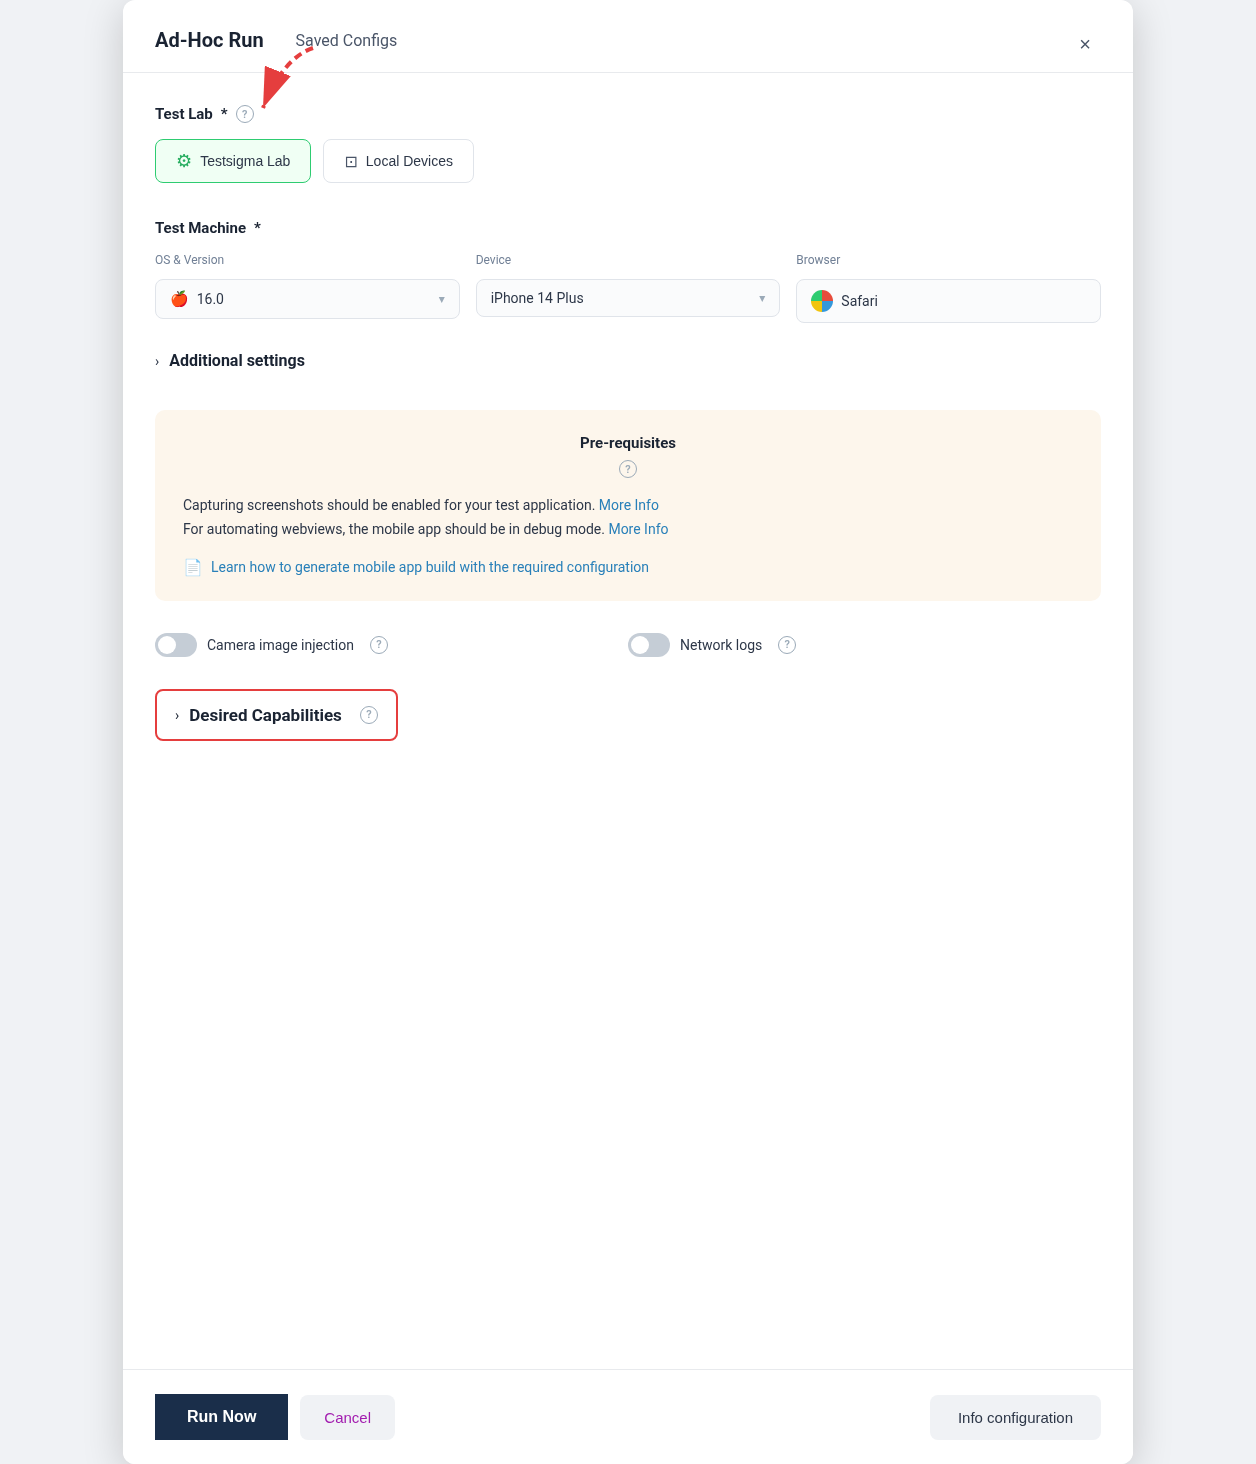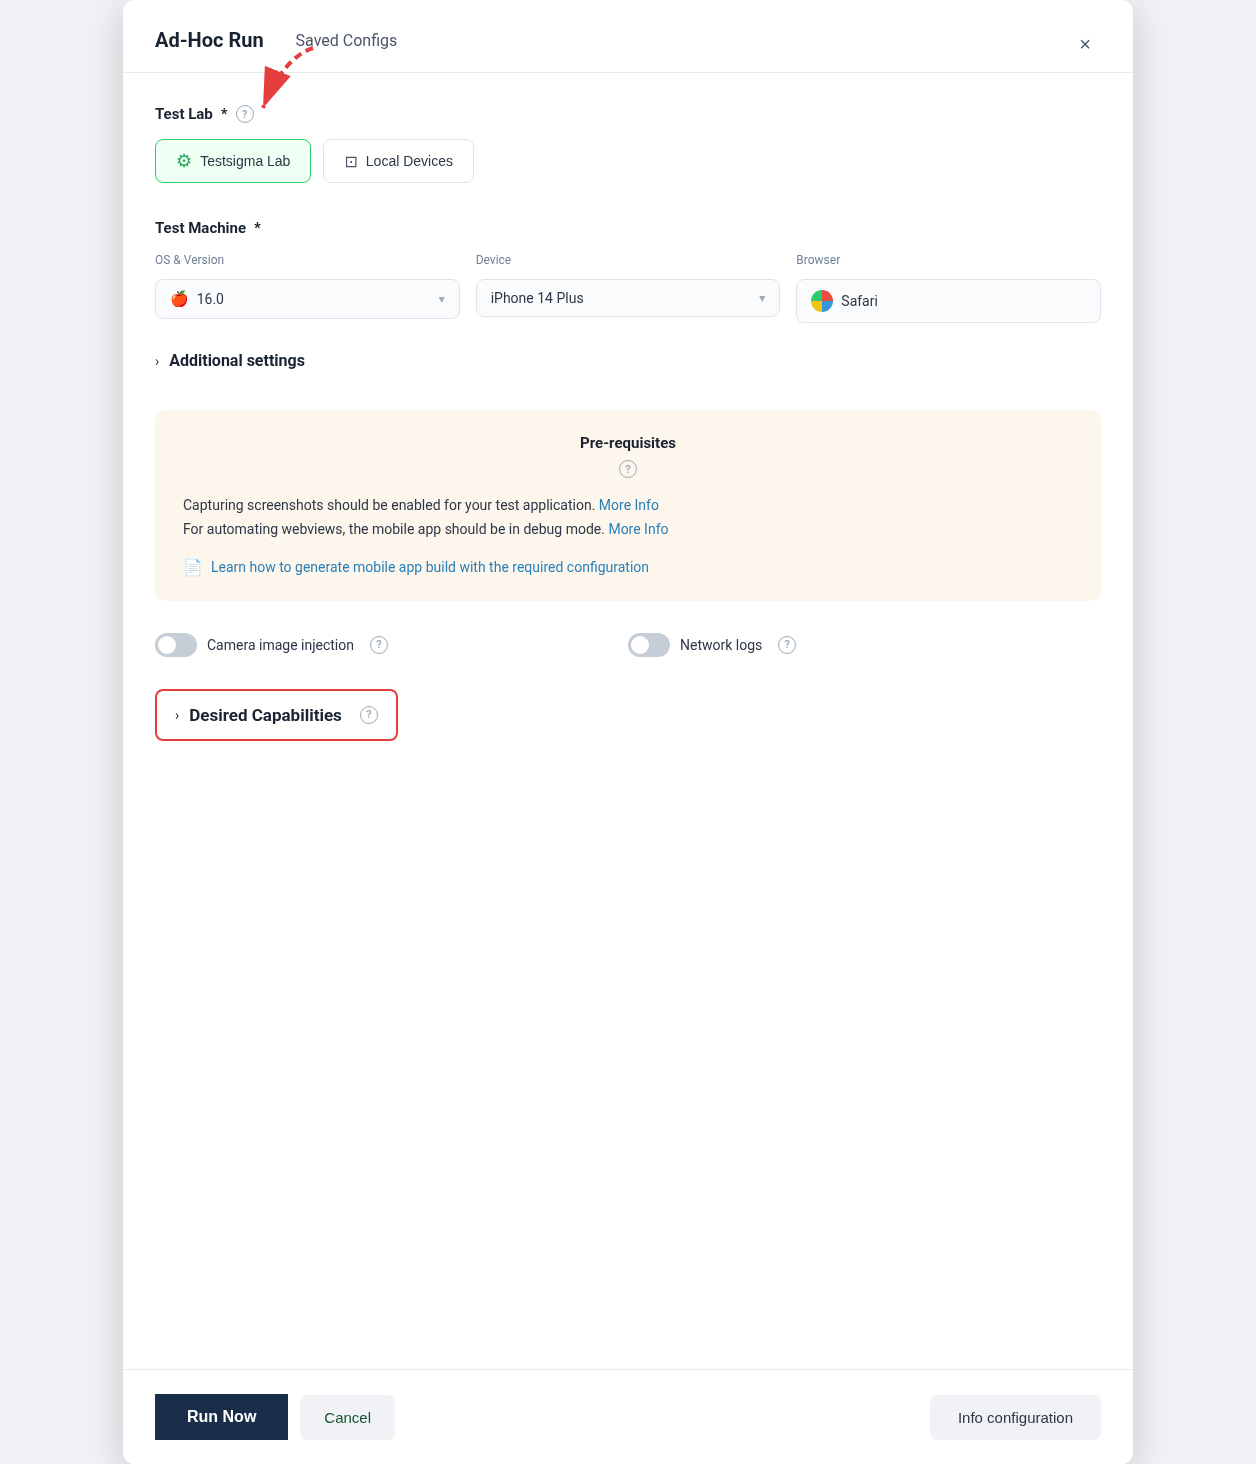--- a/index.html
+++ b/index.html
@@ -272,21 +272,21 @@
       color: #fff;
       border: none;
       border-radius: 0;
       padding: 14px 32px;
       font-size: 16px;
       font-weight: 600;
       cursor: pointer;
     }
     .btn-cancel {
       background: #f0f2f5;
-      color: #14532d;
+      color: #a21caf;
       border: none;
       border-radius: 8px;
       padding: 14px 24px;
       font-size: 15px;
       font-weight: 500;
       cursor: pointer;
     }
     .btn-save {
       background: #f0f2f5;
       color: #2d3748;

